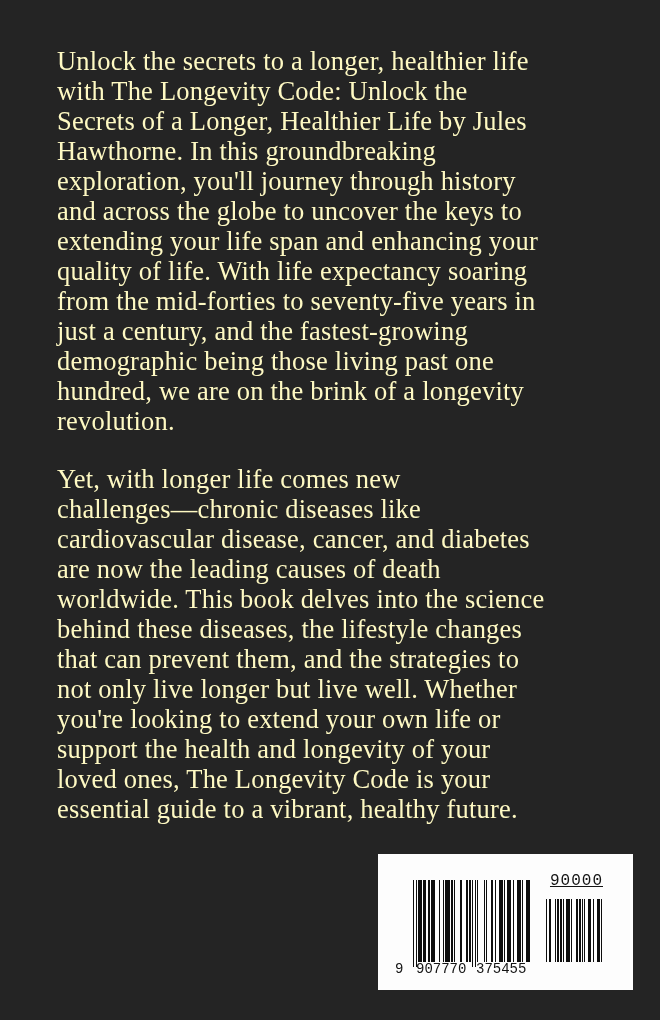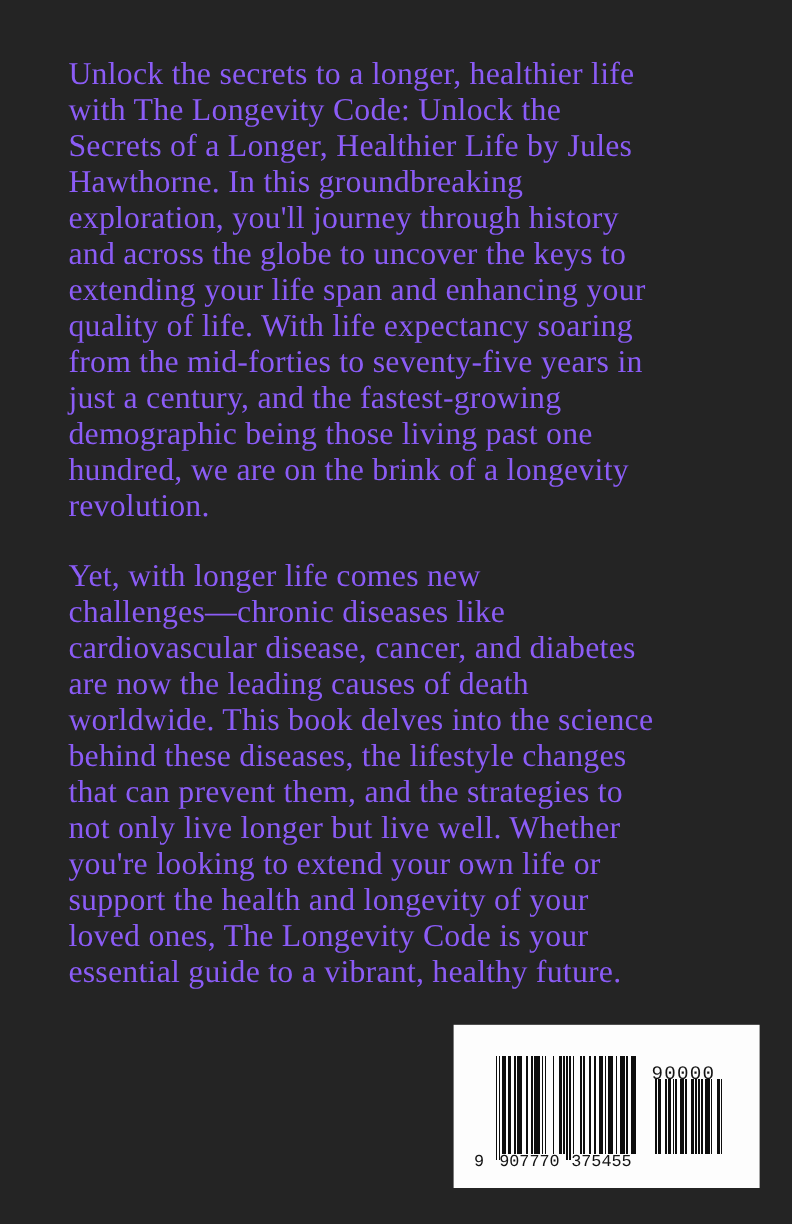--- a/index.html
+++ b/index.html
@@ -12,21 +12,21 @@
   body {
     background: #242424;
     position: relative;
     font-family: "Liberation Serif", serif;
   }
   .blurb {
     position: absolute;
     left: 57px;
     top: 46px;
     width: 585px;
-    color: #8b5cf6;
+    color: #fef9c3;
     font-size: 26.5px;
     line-height: 30px;
     letter-spacing: 0.2px;
   }
   .blurb p {
     margin: 0 0 28px 0;
     white-space: pre;
   }
   .barcode-box {
     position: absolute;
@@ -59,26 +59,27 @@
     position: absolute;
     left: 167px;
     top: 45px;
     width: 57px;
     height: 63px;
   }
   .supplement-label {
     position: absolute;
     left: 165px;
     width: 60px;
-    top: 32px;
-    text-align: left;
+    top: 18px;
+    text-align: right;
     font-family: "Liberation Mono", monospace;
     font-size: 16px;
     letter-spacing: 1px;
     color: #141414;
+    text-decoration: underline;
   }
   .digit {
     position: absolute;
     top: 107px;
     font-family: "Liberation Mono", monospace;
     font-size: 14px;
     color: #141414;
     white-space: pre;
   }
   .digit-first  { left: 17px; }

